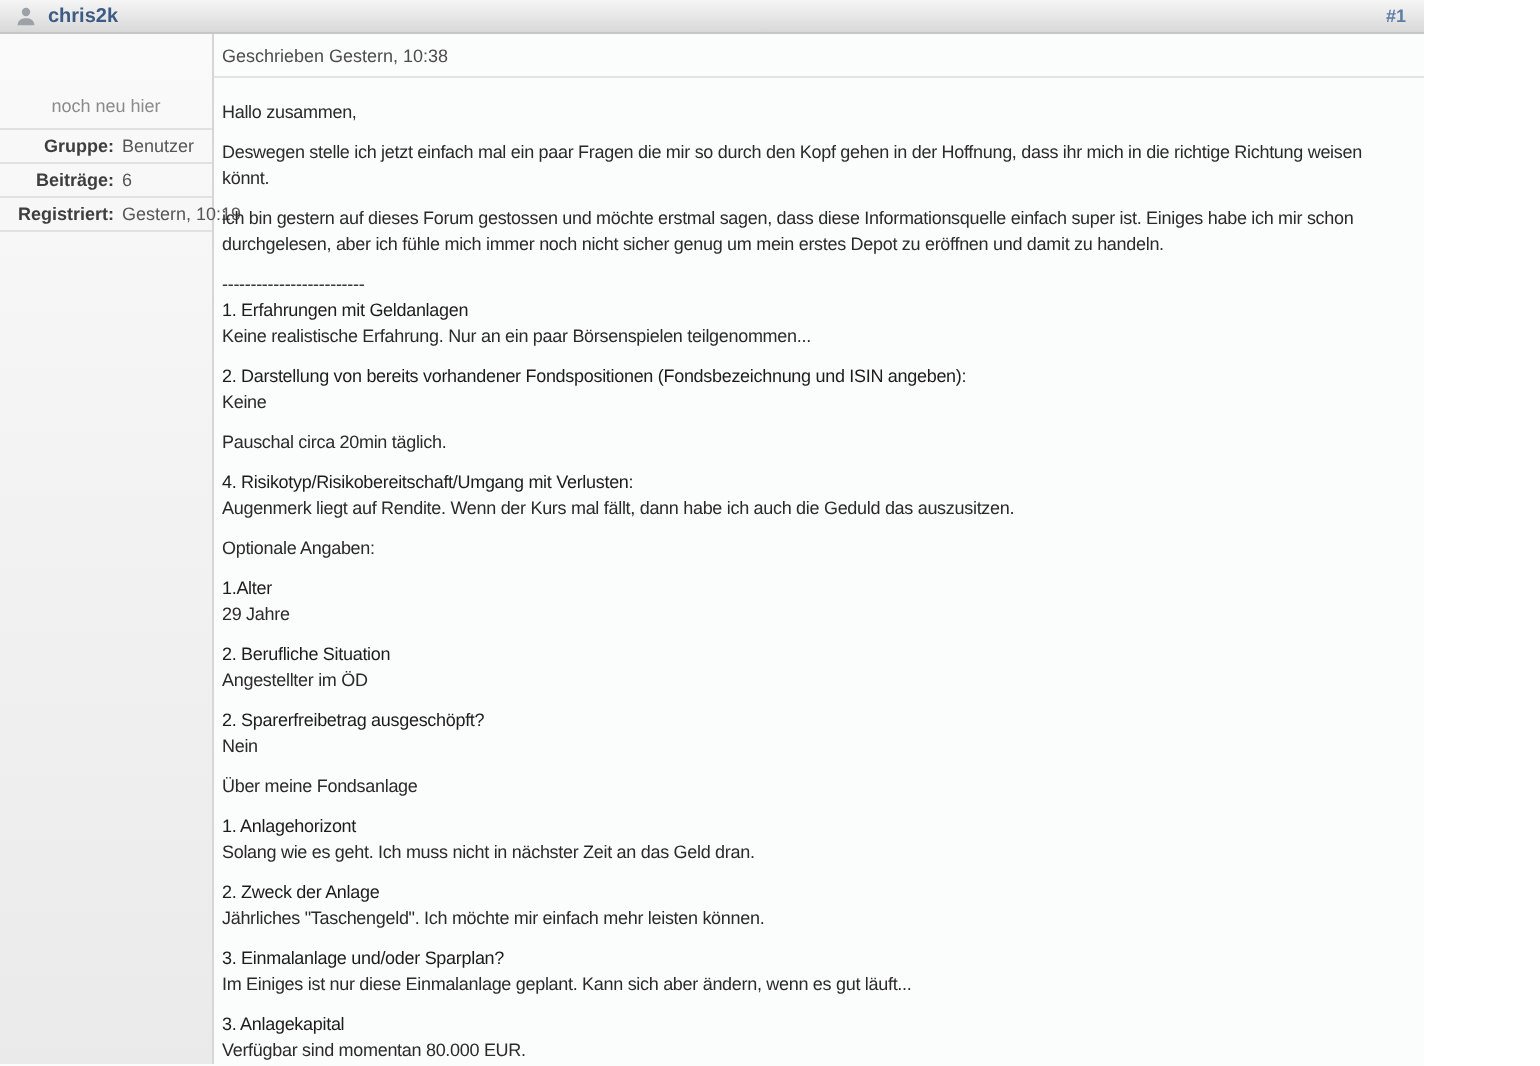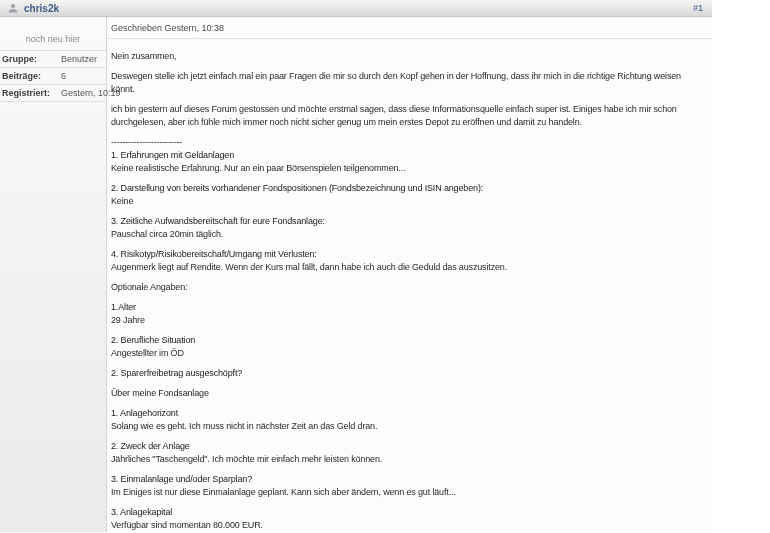--- a/index.html
+++ b/index.html
@@ -48,33 +48,33 @@
   .sidebar {
     width: 107px;
     flex: 0 0 107px;
     border-right: 1px solid #d6d6d6;
     background: linear-gradient(180deg, #fafafa 0%, #f3f3f3 40%, #eaeaeb 100%);
     font-size: 9px;
   }
   .member-title {
     text-align: center;
     color: #8b8b8b;
-    padding: 17px 4px 6px 4px;
+    padding: 31px 4px 6px 4px;
     border-bottom: 1px solid #e1e1e1;
   }
   .field-row {
     display: flex;
     padding: 3px 5px 3px 2px;
     border-bottom: 1px solid #e1e1e1;
     line-height: 10px;
   }
   .field-label {
     width: 55px;
     flex: 0 0 55px;
-    text-align: left;
+    text-align: right;
     font-weight: bold;
     color: #3e3e3e;
   }
   .field-value { margin-left: 4px; color: #565656; white-space: nowrap; }
 
   .content { flex: 1 1 auto; min-width: 0; }
   .post-meta {
     font-size: 9px;
     color: #4c4c4c;
     padding: 6px 8px 5px 4px;
@@ -126,58 +126,58 @@
             <span class="field-label">Registriert:</span>
             <span class="field-value">Gestern, 10:19</span>
           </div>
         </div>
     </div>
 
     <div class="content">
       <div class="post-meta">Geschrieben Gestern, 10:38</div>
       <div class="post-body" id="post-body">
           <div class="block">
-            <div class="line">Nein zusammen,</div>
+            <div class="line">Hallo zusammen,</div>
           </div>
           <div class="block">
             <div class="line">Deswegen stelle ich jetzt einfach mal ein paar Fragen die mir so durch den Kopf gehen in der Hoffnung, dass ihr mich in die richtige Richtung weisen könnt.</div>
           </div>
           <div class="block">
             <div class="line">ich bin gestern auf dieses Forum gestossen und möchte erstmal sagen, dass diese Informationsquelle einfach super ist. Einiges habe ich mir schon durchgelesen, aber ich fühle mich immer noch nicht sicher genug um mein erstes Depot zu eröffnen und damit zu handeln.</div>
           </div>
           <div class="block">
             <div class="line">-------------------------</div>
             <div class="line bold">1. Erfahrungen mit Geldanlagen</div>
             <div class="line">Keine realistische Erfahrung. Nur an ein paar Börsenspielen teilgenommen...</div>
           </div>
           <div class="block">
             <div class="line bold">2. Darstellung von bereits vorhandener Fondspositionen (Fondsbezeichnung und ISIN angeben):</div>
             <div class="line">Keine</div>
           </div>
           <div class="block">
-            <div class="line bold">3. Zeitliche Aufwandsbereitschaft für eure Fondsanlage:</div>
             <div class="line">Pauschal circa 20min täglich.</div>
           </div>
           <div class="block">
             <div class="line bold">4. Risikotyp/Risikobereitschaft/Umgang mit Verlusten:</div>
             <div class="line">Augenmerk liegt auf Rendite. Wenn der Kurs mal fällt, dann habe ich auch die Geduld das auszusitzen.</div>
           </div>
           <div class="block">
             <div class="line">Optionale Angaben:</div>
           </div>
           <div class="block">
             <div class="line bold">1.Alter</div>
             <div class="line">29 Jahre</div>
           </div>
           <div class="block">
             <div class="line bold">2. Berufliche Situation</div>
             <div class="line">Angestellter im ÖD</div>
           </div>
           <div class="block">
             <div class="line bold">2. Sparerfreibetrag ausgeschöpft?</div>
+            <div class="line">Nein</div>
           </div>
           <div class="block">
             <div class="line">Über meine Fondsanlage</div>
           </div>
           <div class="block">
             <div class="line bold">1. Anlagehorizont</div>
             <div class="line">Solang wie es geht. Ich muss nicht in nächster Zeit an das Geld dran.</div>
           </div>
           <div class="block">
             <div class="line bold">2. Zweck der Anlage</div>

